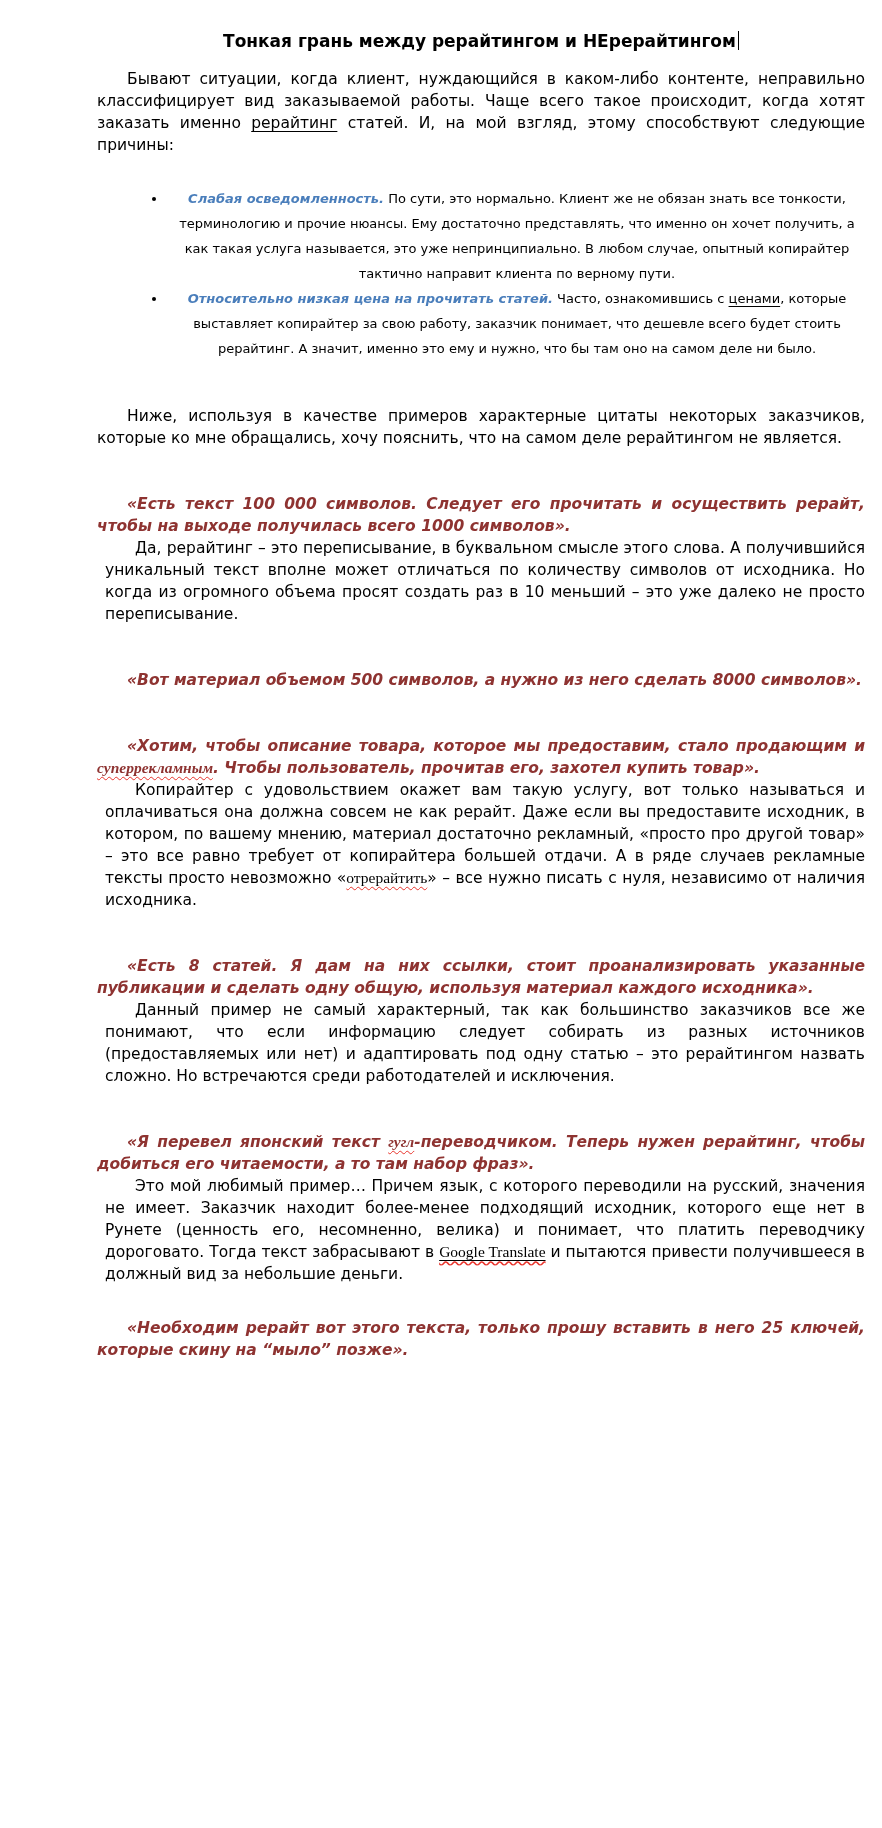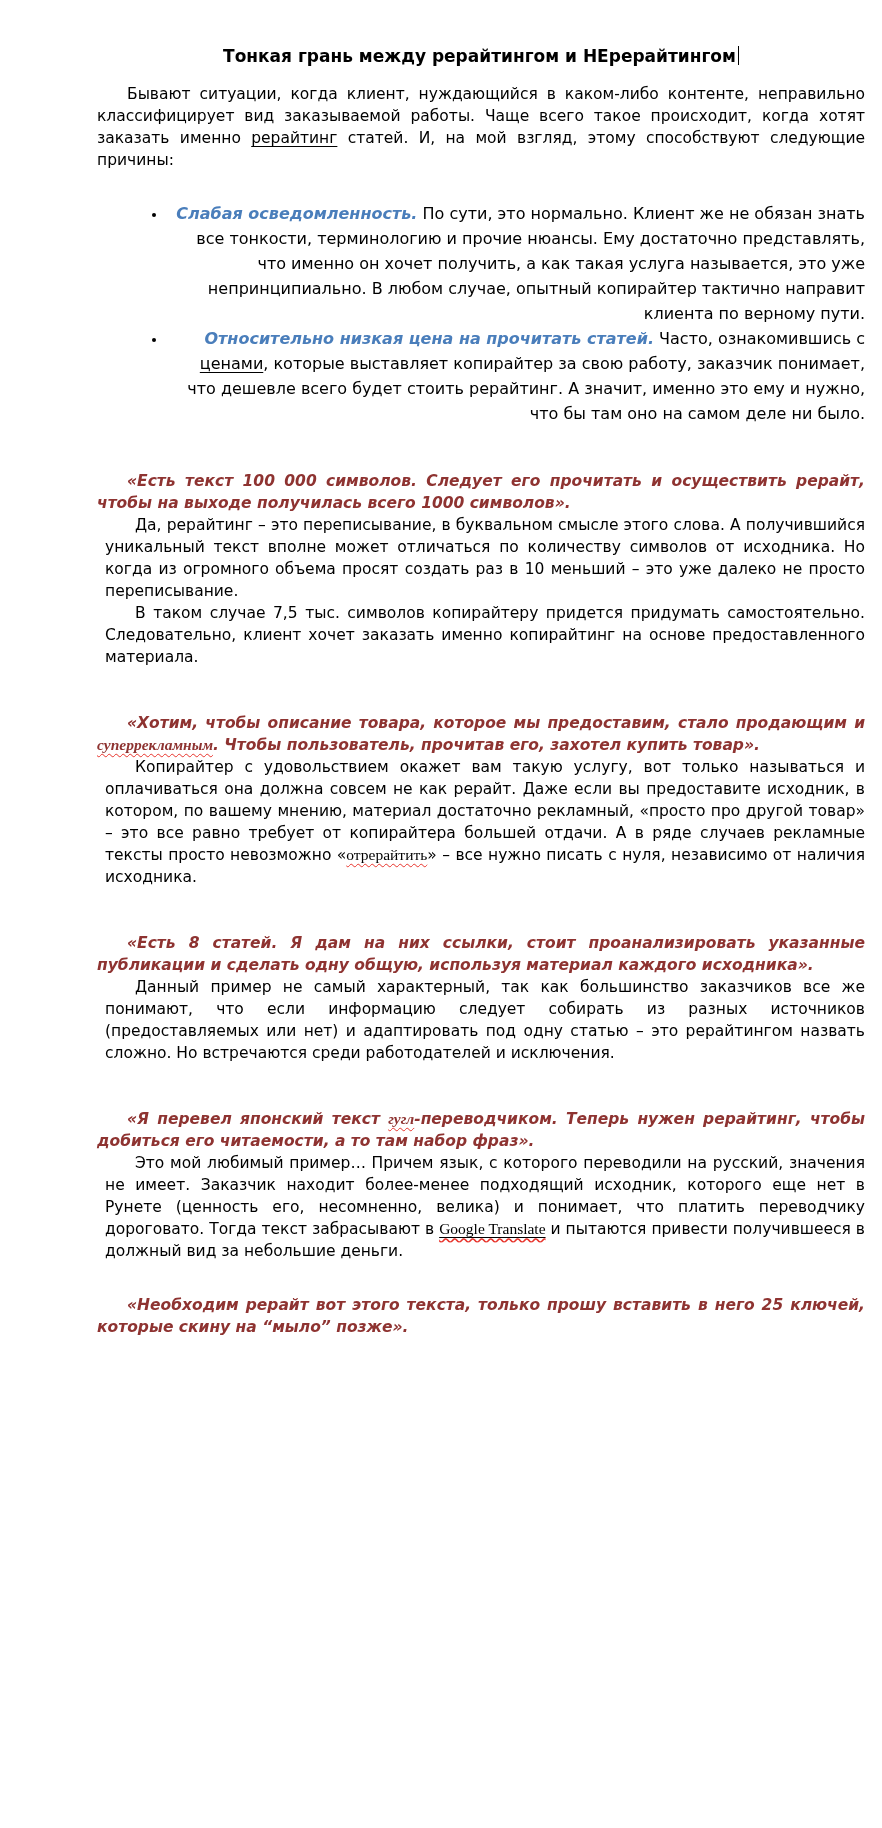--- a/index.html
+++ b/index.html
@@ -12,21 +12,21 @@
   .doc{
     padding:30px 17px 24px 97px; 
     box-sizing:border-box;
     width:882px;
   }
   .title{
     text-align:center;
     font-weight:bold;
     font-size:17px;
     line-height:22px;
-    margin:15px;
+    margin:0;
   }
   .caret{
     display:inline-block;
     width:1px;height:19px;
     background:#000;
     vertical-align:-3px;
     margin-left:2px;
   }
   p{
     font-size:15.5px;
@@ -34,23 +34,23 @@
     margin:0;
     text-align:justify;
     text-indent:30px;
   }
   p.intro{margin-top:16px;}
   ul.reasons{
     margin:30px 0 0 0;
     padding-left:70px;
   }
   ul.reasons li{
-    font-size:16px;
+    font-size:13px;
     line-height:25px;
-    text-align:right;
+    text-align:center;
     padding-left:2px;
   }
   ul.reasons li::marker{color:#000;font-size:13px;}
   .lead{
     color:#4a7ebb;
     font-weight:bold;
     font-style:italic;
   }
   p.transition{margin-top:44px;}
   p.quote{
@@ -84,25 +84,26 @@
 
   <h1 class="title"><span>Тонкая грань между рерайтингом и НЕрерайтингом</span><span class="caret"></span></h1>
 
   <p class="intro"><span>Бывают ситуации, когда клиент, нуждающийся в каком-либо контенте, неправильно классифицирует вид заказываемой работы. Чаще всего такое происходит, когда хотят заказать именно </span><span class="lnk">рерайтинг</span><span> статей. И, на мой взгляд, этому способствуют следующие причины:</span></p>
 
   <ul class="reasons">
     <li><span class="lead">Слабая осведомленность.</span><span> По сути, это нормально. Клиент же не обязан знать все тонкости, терминологию и прочие нюансы. Ему достаточно представлять, что именно он хочет получить, а как такая услуга называется, это уже непринципиально. В любом случае, опытный копирайтер тактично направит клиента по верному пути.</span></li>
     <li><span class="lead">Относительно низкая цена на прочитать статей.</span><span> Часто, ознакомившись с </span><span class="lnk">ценами</span><span>, которые выставляет копирайтер за свою работу, заказчик понимает, что дешевле всего будет стоить рерайтинг. А значит, именно это ему и нужно, что бы там оно на самом деле ни было.</span></li>
   </ul>
 
+  <p class="transition">Ниже, используя в качестве примеров характерные цитаты некоторых заказчиков, которые ко мне обращались, хочу пояснить, что на самом деле рерайтингом не является.</p>
 
   <p class="quote">«Есть текст 100 000 символов. Следует его прочитать и осуществить рерайт, чтобы на выходе получилась всего 1000 символов».</p>
   <p class="answer">Да, рерайтинг – это переписывание, в буквальном смысле этого слова. А получившийся уникальный текст вполне может отличаться по количеству символов от исходника. Но когда из огромного объема просят создать раз в 10 меньший – это уже далеко не просто переписывание.</p>
 
-  <p class="answer">В таком случае 7,5 тыс. символов копирайтеру придется придумать самостоятельно. Следовательно, клиент хочет заказать именно копирайтинг на основе предоставленного материала.</p>
+  <p class="quote">«Вот материал объемом 500 символов, а нужно из него сделать 8000 символов».</p>
 
 
   <p class="quote"><span>«Хотим, чтобы описание товара, которое мы предоставим, стало продающим и </span><span class="sp">суперрекламным</span><span>. Чтобы пользователь, прочитав его, захотел купить товар».</span></p>
   <p class="answer"><span>Копирайтер с удовольствием окажет вам такую услугу, вот только называться и оплачиваться она должна совсем не как рерайт. Даже если вы предоставите исходник, в котором, по вашему мнению, материал достаточно рекламный, «просто про другой товар» – это все равно требует от копирайтера большей отдачи. А в ряде случаев рекламные тексты просто невозможно «</span><span class="sp">отрерайтить</span><span>» – все нужно писать с нуля, независимо от наличия исходника.</span></p>
 
   <p class="quote">«Есть 8 статей. Я дам на них ссылки, стоит проанализировать указанные публикации и сделать одну общую, используя материал каждого исходника».</p>
   <p class="answer">Данный пример не самый характерный, так как большинство заказчиков все же понимают, что если информацию следует собирать из разных источников (предоставляемых или нет) и адаптировать под одну статью – это рерайтингом назвать сложно. Но встречаются среди работодателей и исключения.</p>
 
   <p class="quote"><span>«Я перевел японский текст </span><span class="sp">гугл</span><span>-переводчиком. Теперь нужен рерайтинг, чтобы добиться его читаемости, а то там набор фраз».</span></p>
   <p class="answer"><span>Это мой любимый пример… Причем язык, с которого переводили на русский, значения не имеет. Заказчик находит более-менее подходящий исходник, которого еще нет в Рунете (ценность его, несомненно, велика) и понимает, что платить переводчику дороговато. Тогда текст забрасывают в </span><span class="lnk"><span class="sp">Google Translate</span></span><span> и пытаются привести получившееся в должный вид за небольшие деньги.</span></p>

